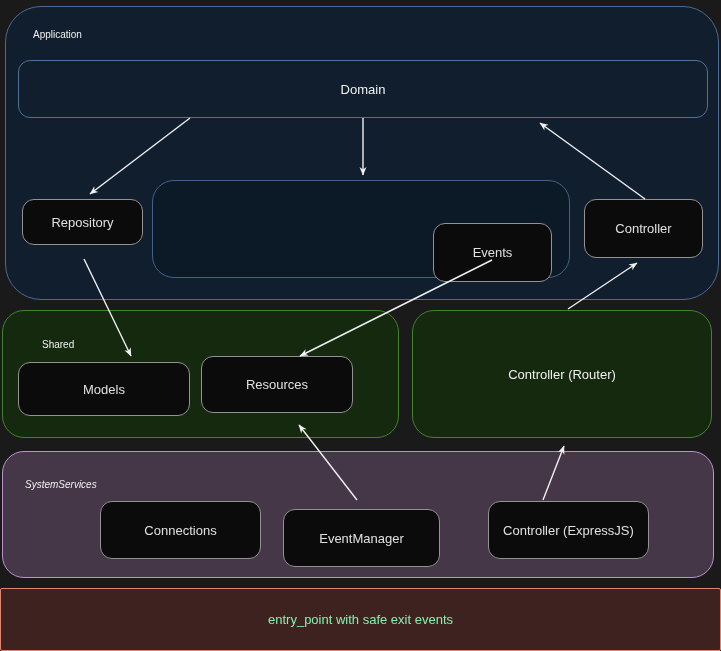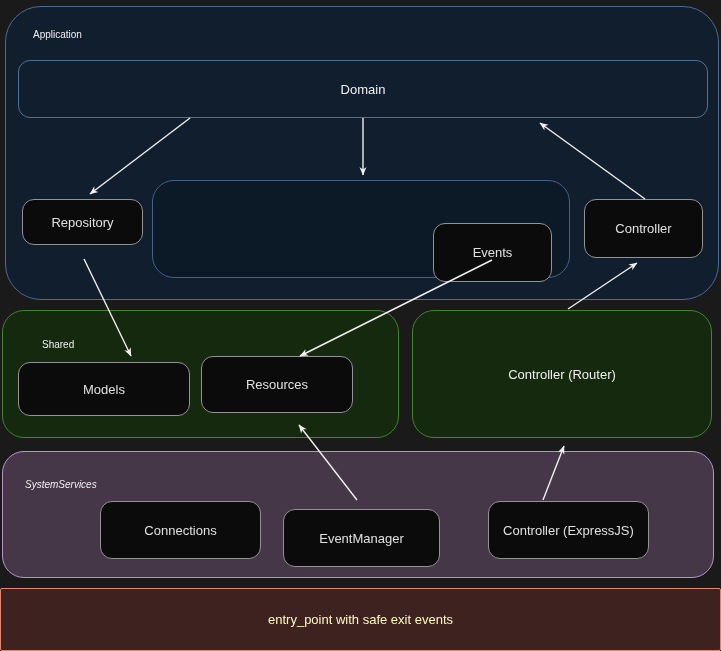--- a/index.html
+++ b/index.html
@@ -36,21 +36,21 @@
   .router{left:412px;top:310px;width:300px;height:128px;background:#15290f;border:1.5px solid #43822e;border-radius:22px;
           display:flex;align-items:center;justify-content:center;color:#f0f0f0;}
   
   .services{left:2px;top:451px;width:712px;height:127px;background:#453648;border-color:#bb93c9;}
   .services-label{left:25px;top:479px;font-style:italic;}
   .connections{left:100px;top:501px;width:161px;height:58px;}
   .eventmanager{left:283px;top:501px;width:157px;height:58px;margin-top:8px;}
   .expressjs{left:460px;top:501px;width:161px;height:58px;margin-left:28px;}
   
   .entry{left:0;top:588px;width:721px;height:63px;background:#3e2220;border:1.5px solid #df8672;border-radius:2px;
-         display:flex;align-items:center;justify-content:center;color:#fef9c3;}
+         display:flex;align-items:center;justify-content:center;color:#86efac;}
   
   #edge-layer{position:absolute;left:0;top:0;width:721px;height:651px;pointer-events:none;z-index:10;}
   #edge-layer line{stroke:#f0f0f0;stroke-width:1.4;}
 </style>
 </head>
 <body>
 
 <div class="stage">
 
   <div class="abs panel application"></div>

